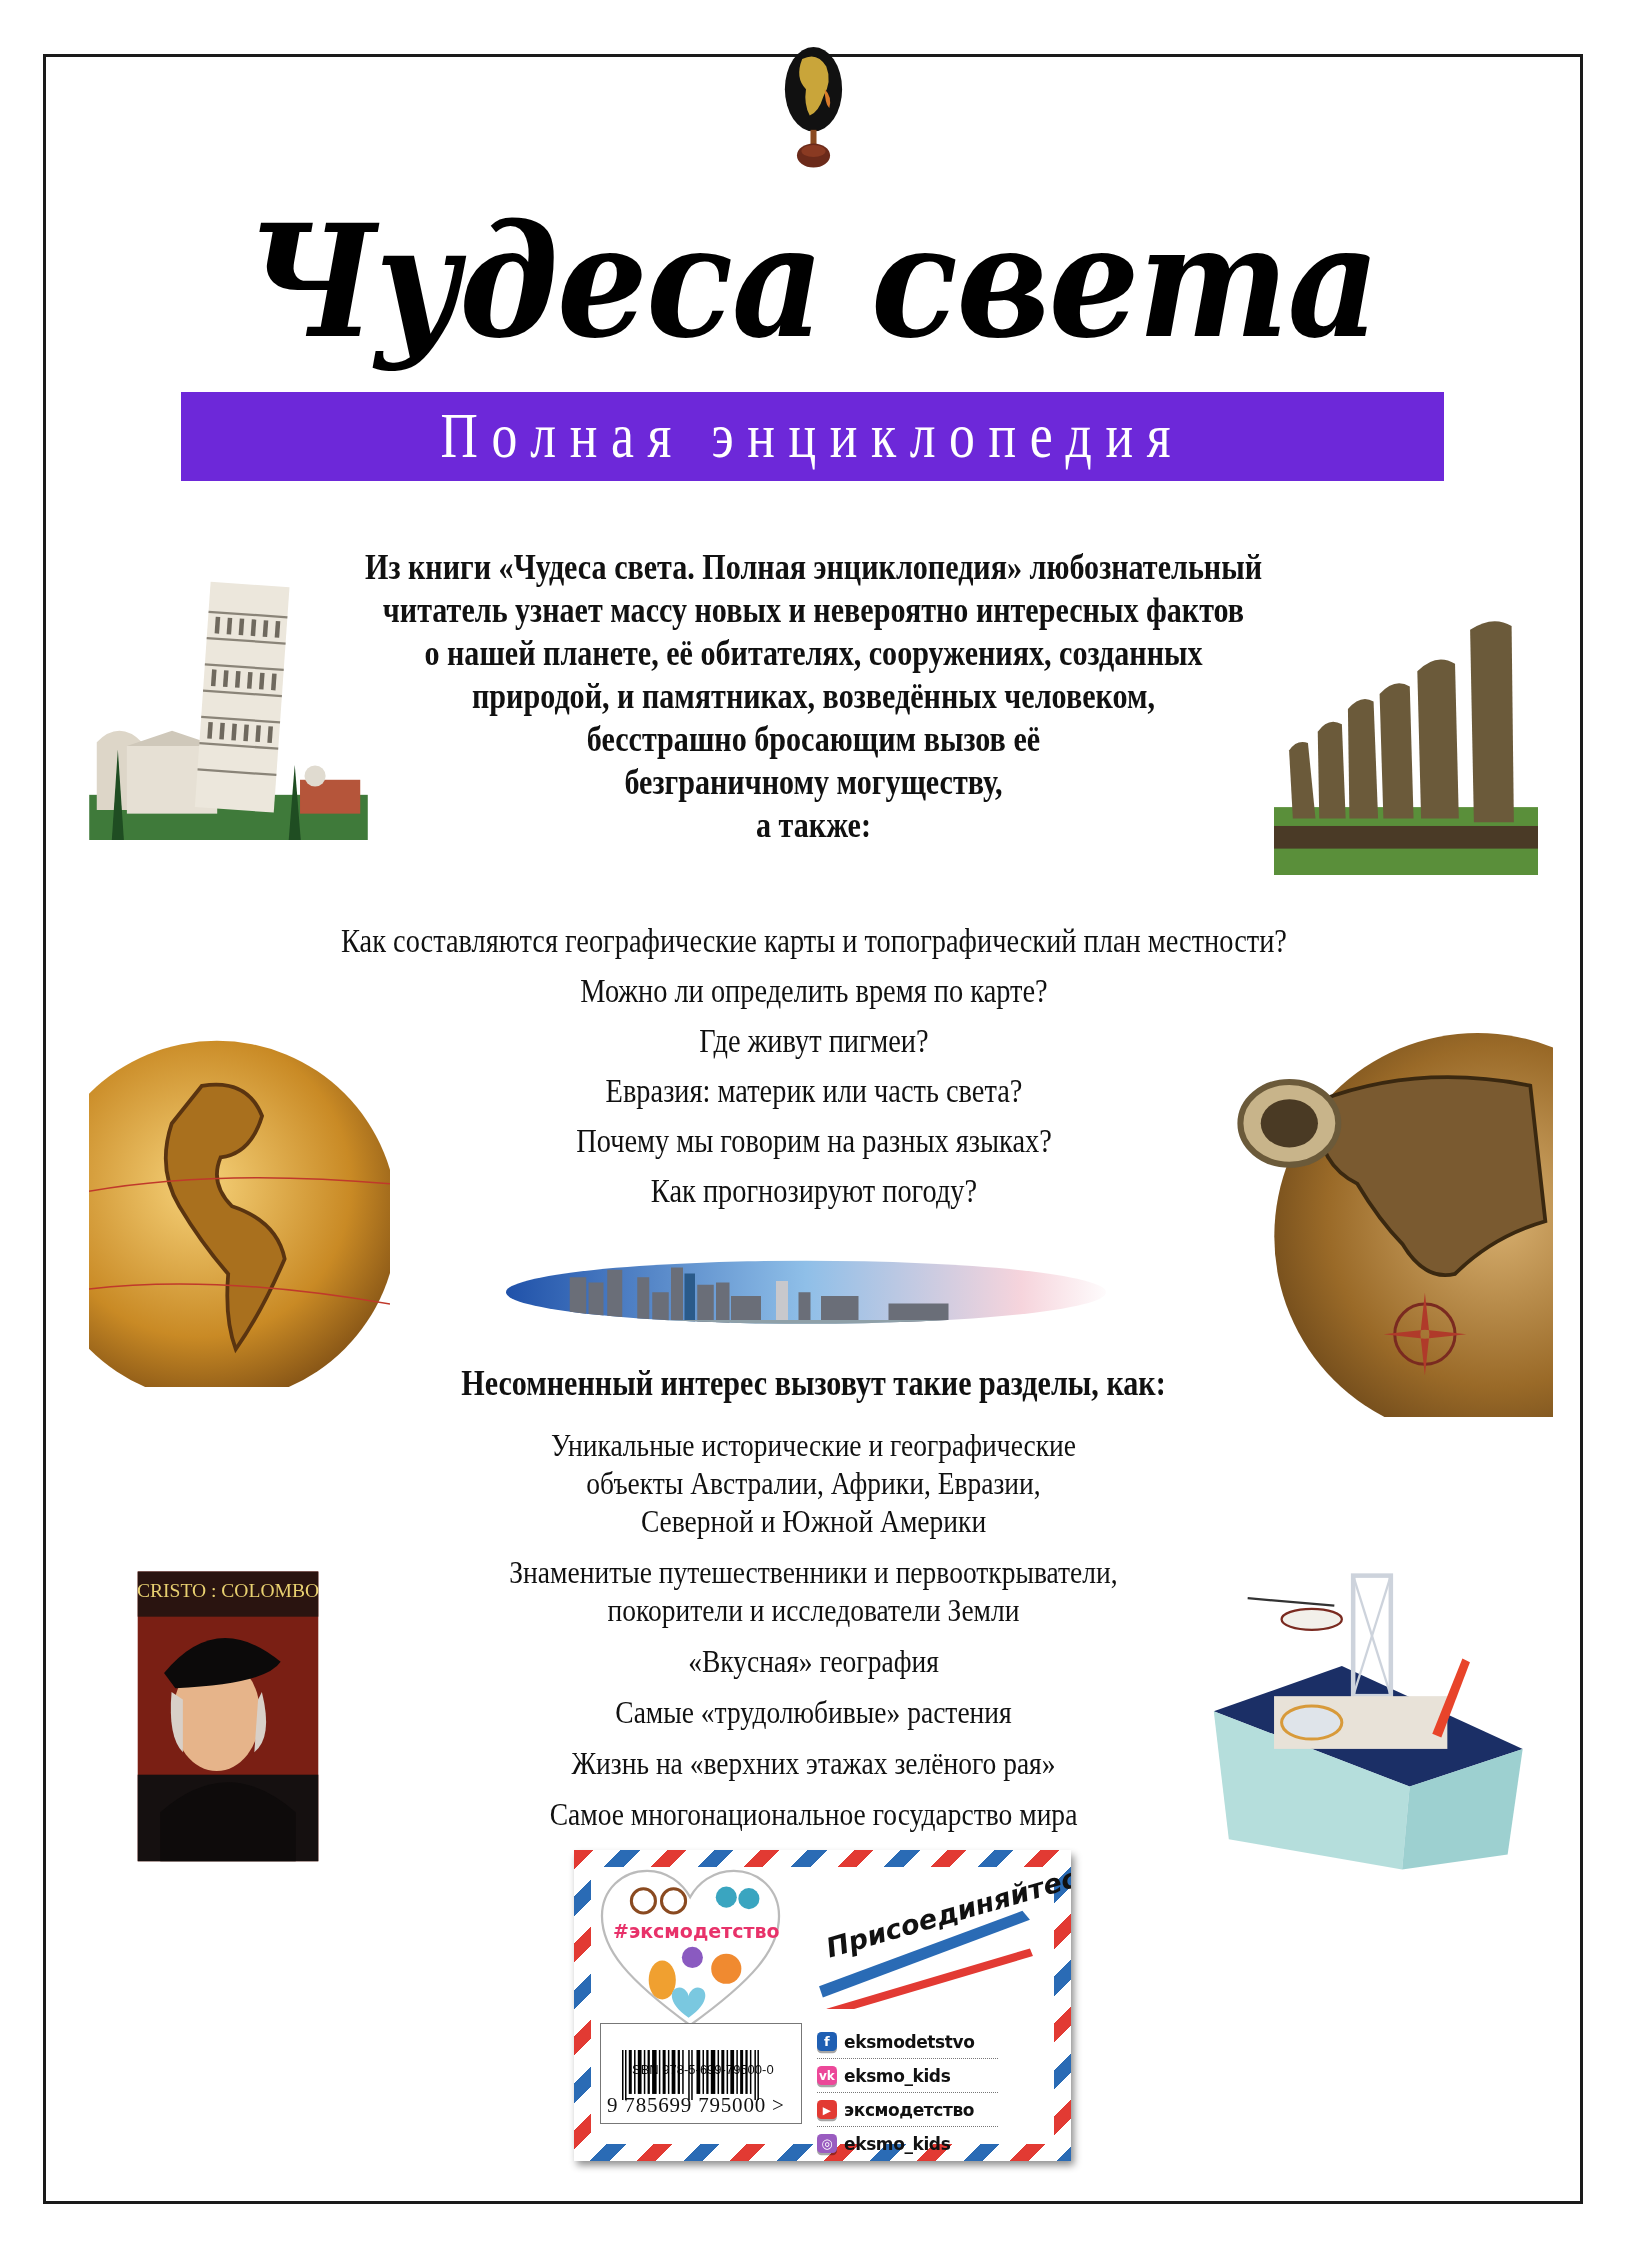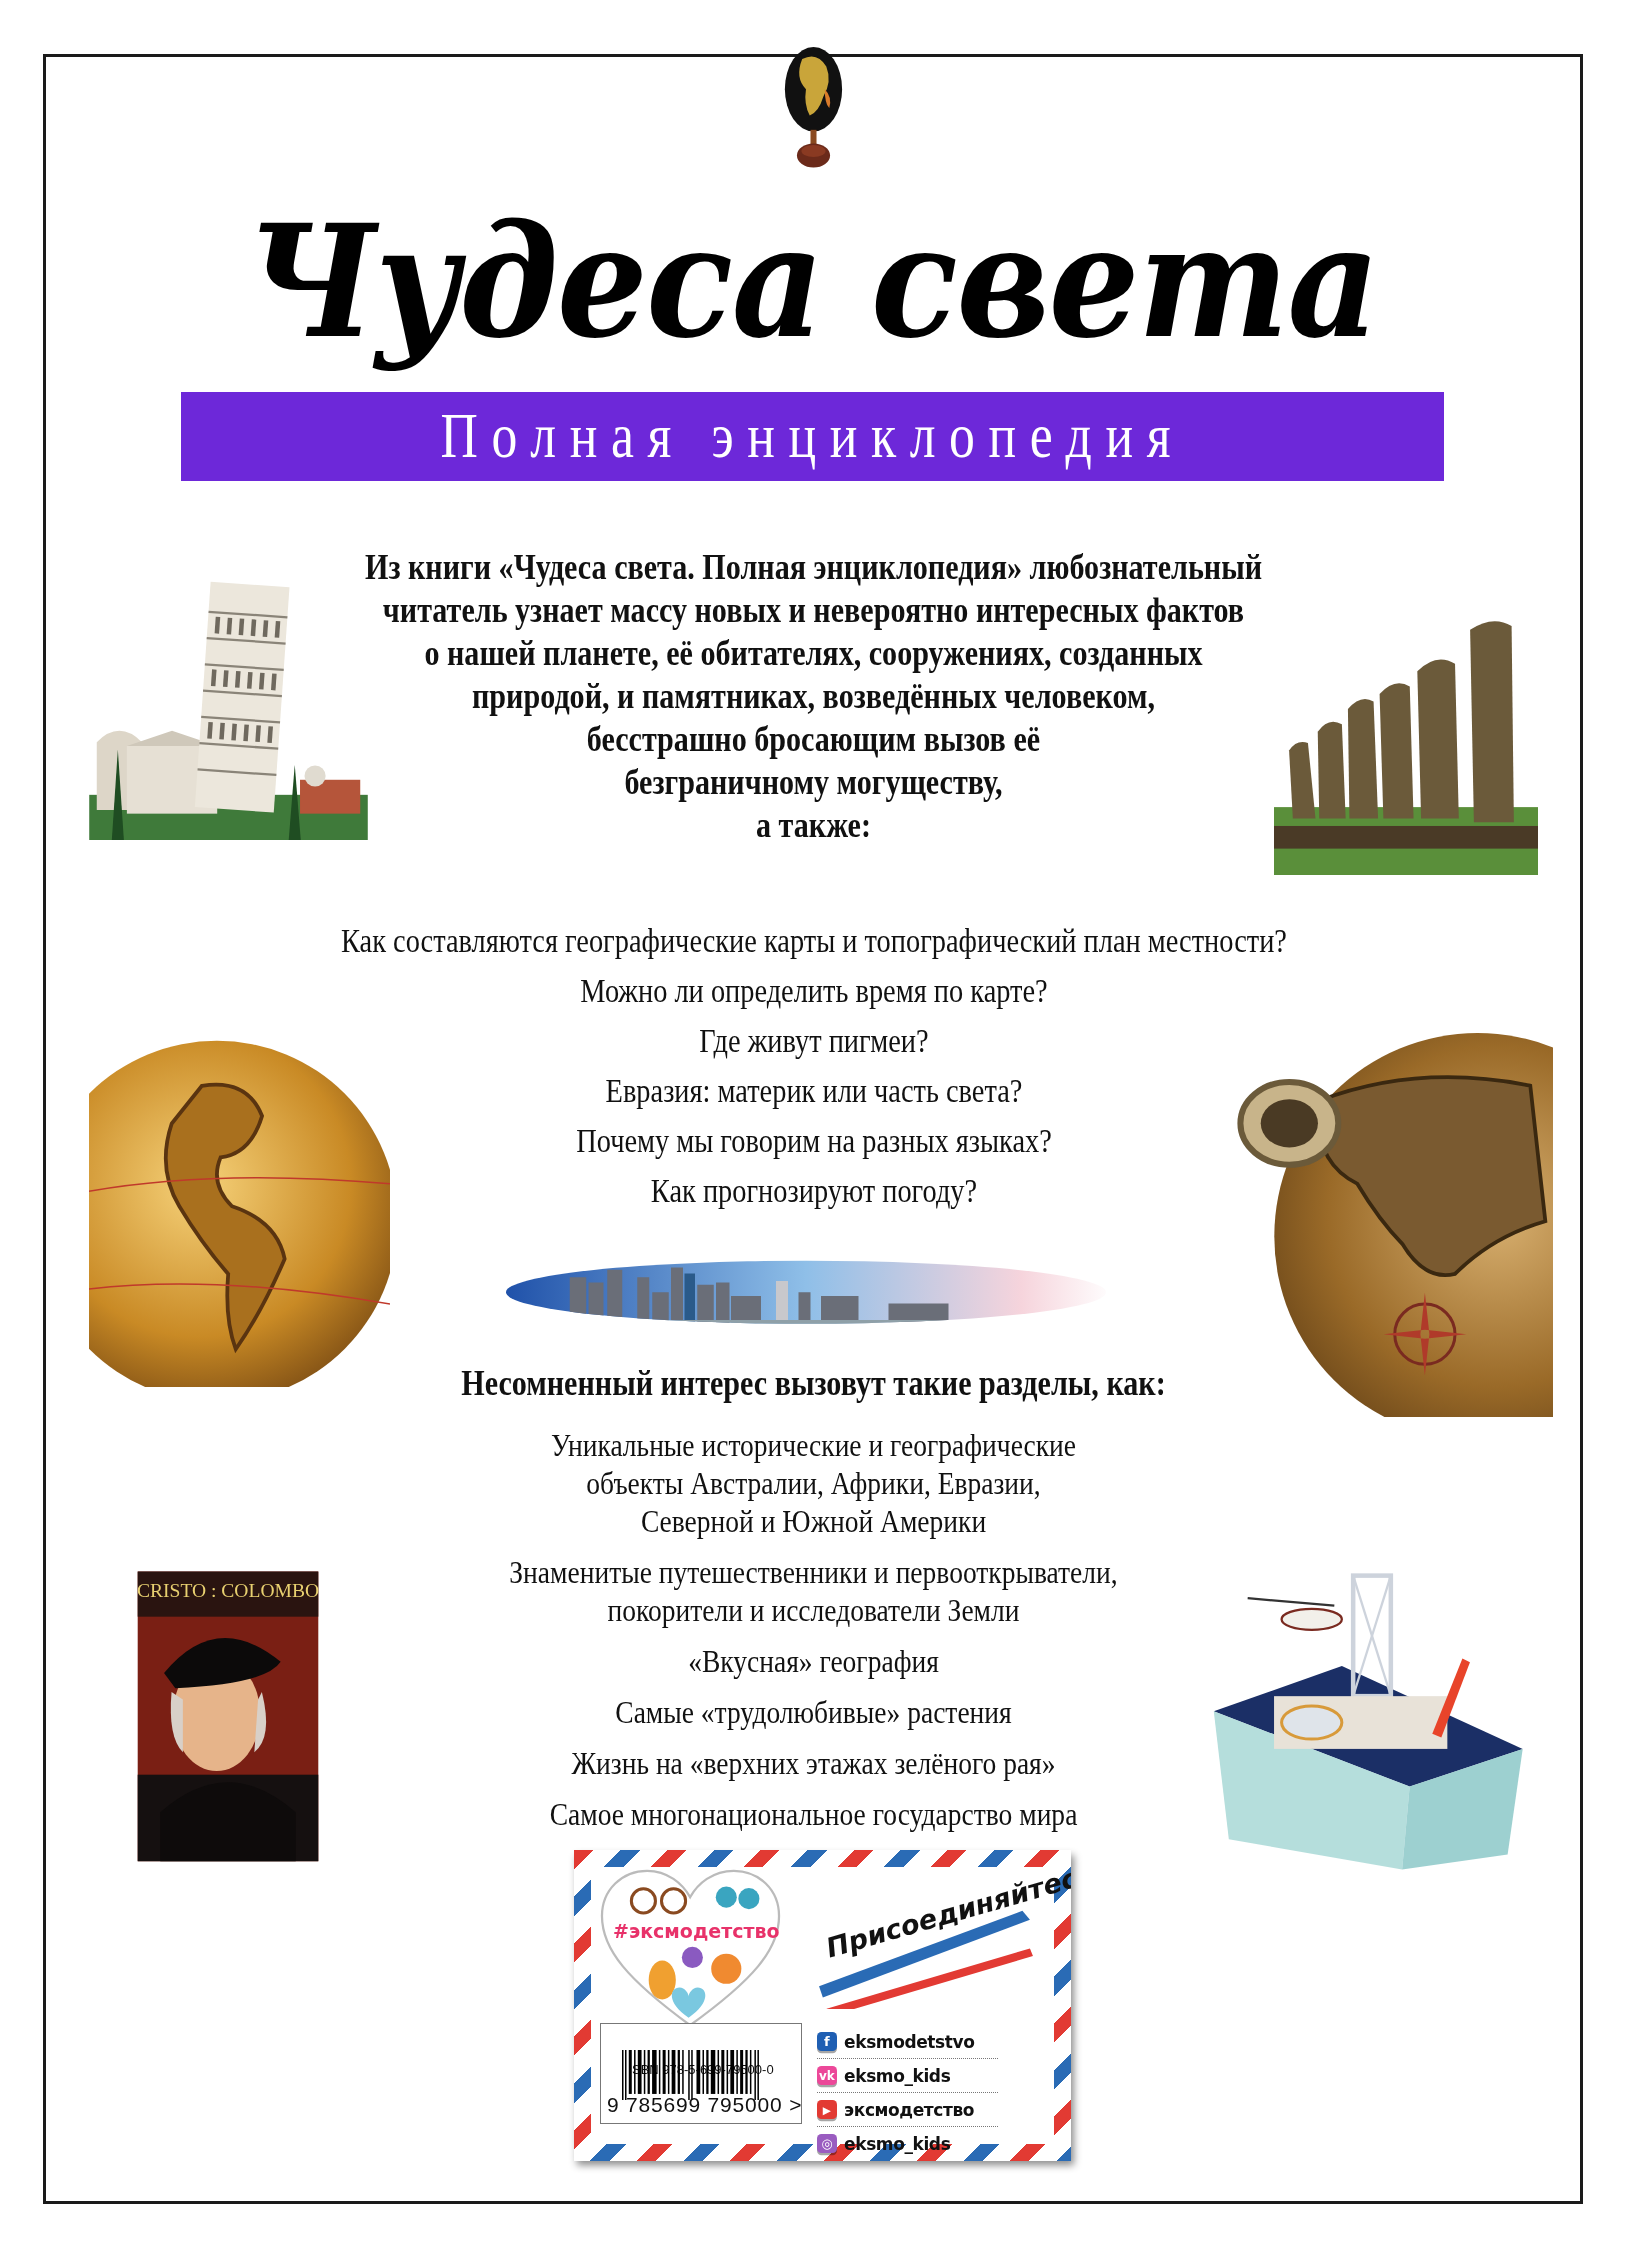--- a/index.html
+++ b/index.html
@@ -30,21 +30,21 @@
   .rig{left:1206px;top:1553px;width:332px;height:324px;}
   
   .envelope{position:absolute;left:574px;top:1850px;width:497px;height:311px;background:#fff;box-shadow:3px 4.5px 7.5px rgba(0,0,0,.45);overflow:hidden;}
   .env-stripes{position:absolute;inset:0;background:repeating-linear-gradient(135deg,#e23a33 0 13.6px,#fff 13.6px 33px,#2a6bb5 33px 47px,#fff 47px 66px);}
   .env-inner{position:absolute;left:16.6px;top:16.6px;right:16.6px;bottom:16.6px;background:#fff;}
   .heart{position:absolute;left:24px;top:16.6px;width:185px;height:162px;}
   .heart-tag{position:absolute;left:39px;top:70px;width:158px;text-align:center;font-family:"DejaVu Sans",sans-serif;font-size:19px;color:#e8326a;font-weight:bold;}
   .barcode-box{position:absolute;left:26px;top:173px;width:200px;height:99px;border:1.5px solid #777;background:#fff;}
   .isbn{position:absolute;left:0;right:0;top:6px;text-align:center;font-family:"Liberation Sans",sans-serif;font-size:13px;margin-top:32px;}
   .bars{position:absolute;left:21px;top:26px;width:158px;height:50px;}
-  .bar-digits{position:absolute;left:6px;right:4.5px;top:69px;font-family:Liberation Sans, sans-serif;font-size:21px;letter-spacing:0.8px;white-space:nowrap;}
+  .bar-digits{position:absolute;left:6px;right:4.5px;top:69px;font-family:Liberation Serif, serif;font-size:21px;letter-spacing:0.8px;white-space:nowrap;}
   .join{position:absolute;left:230px;top:53px;width:241px;height:106px;}
   .join-text{position:absolute;left:253px;top:83px;font-family:"DejaVu Sans",sans-serif;font-style:italic;font-weight:bold;font-size:27px;transform:rotate(-16deg);transform-origin:left center;white-space:nowrap;}
   .socials{position:absolute;left:243px;top:175px;width:181px;}
   .social{display:flex;align-items:center;height:33px;border-bottom:1.5px dotted #777;}
   .social:last-child{border-bottom:none;}
   .soc-icon{width:19.6px;height:19.6px;border-radius:4.5px;color:#fff;font-family:"DejaVu Sans",sans-serif;font-weight:bold;font-size:13px;display:flex;align-items:center;justify-content:center;margin-right:7.5px;box-shadow:0 2.3px 0 rgba(0,0,0,.35);}
   .soc-label{font-family:"DejaVu Sans",sans-serif;font-weight:bold;font-size:17px;letter-spacing:-0.4px;}
 </style>
 </head>
 <body>

